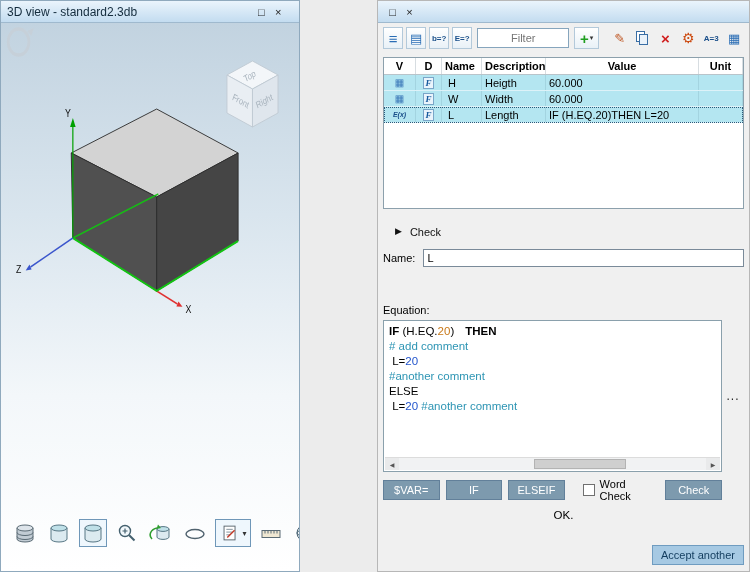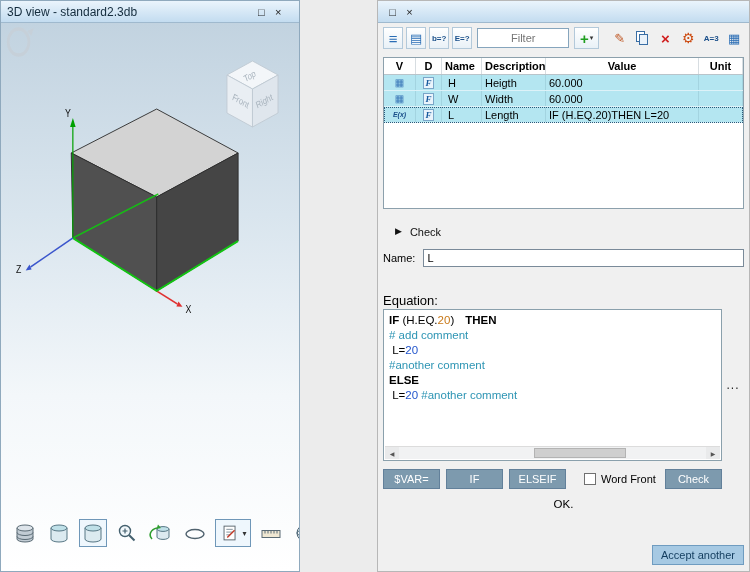--- a/index.html
+++ b/index.html
@@ -68,21 +68,21 @@
   .f-badge { width:11px; height:12px; border:1px solid #7aa6c8; background:#eaf4fc; color:#14589c;
              font:bold italic 9px "Liberation Serif",serif; display:flex; align-items:center; justify-content:center; }
   .c-name { padding-left:6px !important; }
 
   .more-row { margin-top:15px; height:15px; display:flex; align-items:center; gap:8px; padding-left:12px; font-size:11px; color:#111; }
   .tri { font-size:9px; line-height:1; }
 
   .name-row { margin-top:10px; display:flex; align-items:center; gap:8px; font-size:11px; }
   .name-input { flex:1; height:18px; border:1px solid #7a8a99; font:11px "Liberation Sans",sans-serif; padding:0 3px; background:#fff; }
 
-  .eq-label { margin-top:26px; font-size:13px; height:13px; }
+  .eq-label { margin-top:37px; font-size:11px; height:13px; }
   .eq-wrap { margin-top:3px; display:flex; align-items:stretch; height:152px; }
   .eq-editor { position:relative; flex:1; background:#fff; border:1px solid #8aa0ac; padding:3px 4px 16px 5px;
                overflow:hidden; font-size:11.5px; }
   .eq-line { line-height:15px; white-space:pre; }
   .eq-scroll { position:absolute; left:1px; right:1px; bottom:1px; height:13px; background:#f1f2f3;
                border-top:1px solid #dcdcdc; display:flex; }
   .sb-arrow { width:14px; display:flex; align-items:center; justify-content:center; font-size:6px; color:#555; background:#e9eaeb; }
   .sb-track { position:relative; flex:1; }
   .sb-thumb { position:absolute; left:44%; width:92px; top:1px; bottom:1px; background:#cfcfcf; border:1px solid #b3b3b3; }
   .eq-side { width:22px; display:flex; align-items:center; justify-content:center; }
@@ -349,21 +349,21 @@
 
       <div class="eq-label">Equation:</div>
 
       <div class="eq-wrap">
         <div class="eq-editor">
           <div>
               <div class="eq-line"><span style="color: rgb(0, 0, 0); font-weight: bold;">IF</span><span style="color: rgb(0, 0, 0);"> (H.EQ.</span><span style="color: rgb(200, 120, 24);">20</span><span style="color: rgb(0, 0, 0);">)</span><span style="color: rgb(0, 0, 0); font-weight: bold; padding-left: 11px;">THEN</span></div>
               <div class="eq-line"><span style="color: rgb(46, 149, 180);"># add comment</span></div>
               <div class="eq-line"><span style="color: rgb(0, 0, 0);"> L=</span><span style="color: rgb(34, 85, 204);">20</span></div>
               <div class="eq-line"><span style="color: rgb(46, 149, 180);">#another comment</span></div>
-              <div class="eq-line"><span style="color: rgb(0, 0, 0); font-weight: bold;">ELSE</span></div>
+              <div class="eq-line"><span style="color: rgb(0, 0, 0); font-weight: normal;">ELSE</span></div>
               <div class="eq-line"><span style="color: rgb(0, 0, 0);"> L=</span><span style="color: rgb(34, 85, 204);">20</span><span style="color: rgb(0, 0, 0);"> </span><span style="color: rgb(46, 149, 180);">#another comment</span></div>
             </div>
           <div class="eq-scroll">
             <div class="sb-arrow">◀</div>
             <div class="sb-track">
               <div class="sb-thumb"></div>
             </div>
             <div class="sb-arrow">▶</div>
           </div>
         </div>
@@ -371,21 +371,21 @@
           <span class="dots-btn">...</span>
         </div>
       </div>
 
       <div class="btn-row">
         <div class="slate-btn">$VAR=</div>
         <div class="slate-btn">IF</div>
         <div class="slate-btn">ELSEIF</div>
         <div class="ww">
           <span class="cb"></span>
-          <span>Word Front</span>
+          <span>Word Check</span>
         </div>
         <div class="slate-btn check-btn">Check</div>
       </div>
 
       <div class="ok-row">OK.</div>
 
       <div class="accept-row">
         <div class="accept-btn">Accept another</div>
       </div>
 

